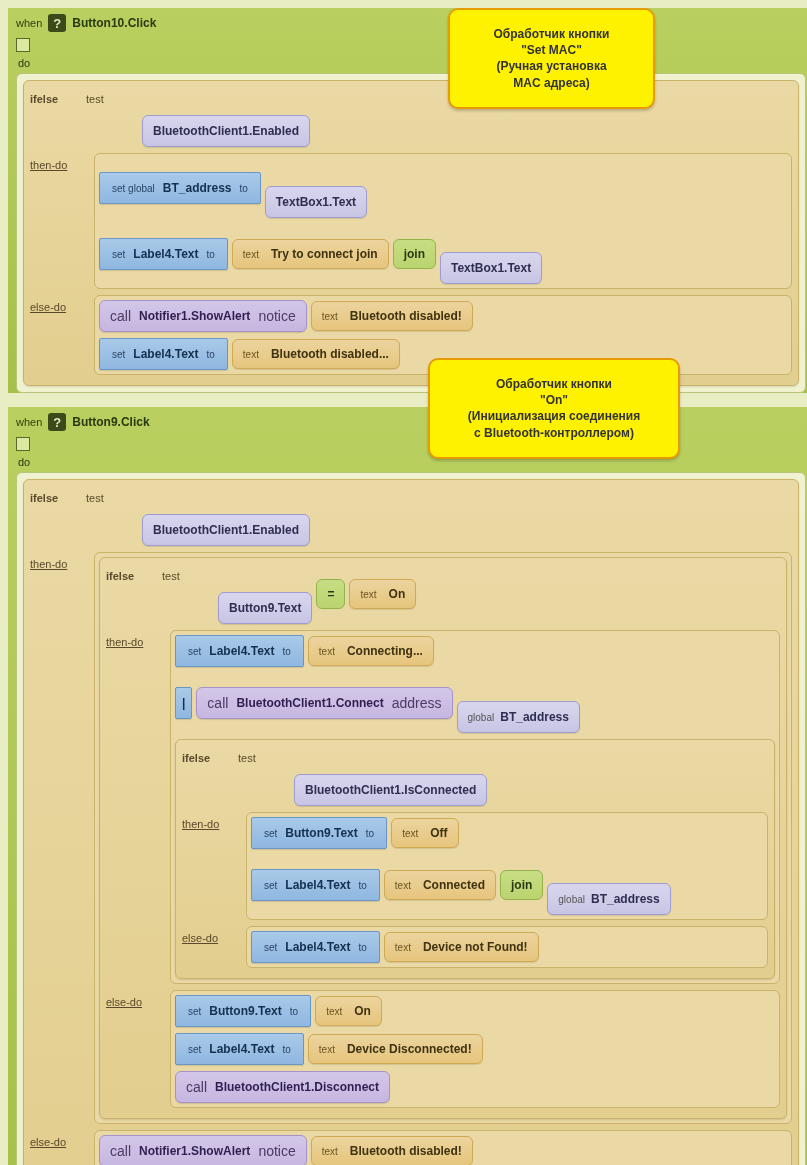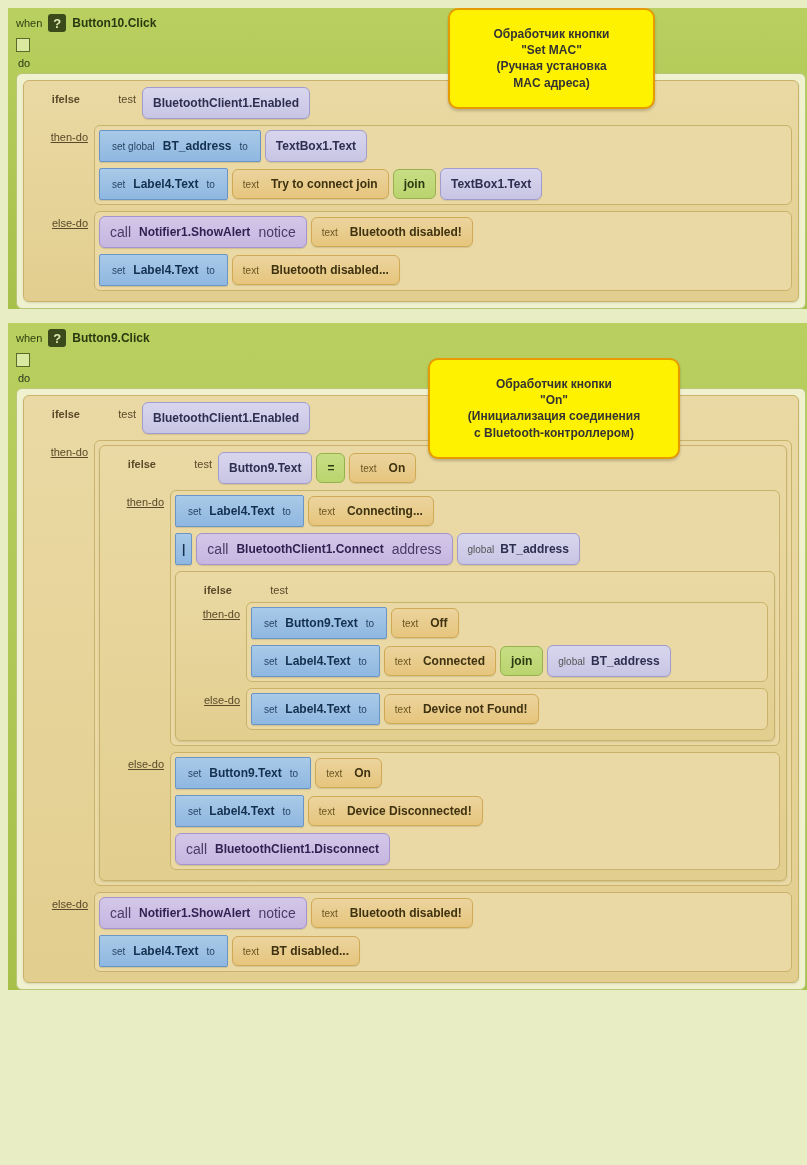--- a/index.html
+++ b/index.html
@@ -52,21 +52,20 @@
     padding: 6px;
     margin-bottom: 0;
   }
   
   .ctrl {
     background: linear-gradient(#ead9a4, #e2ce8e);
     border: 1px solid #c9b26a;
     border-radius: 6px;
     padding: 6px 6px 10px 6px;
     box-shadow: 0 1px 2px rgba(0,0,0,0.12);
-    text-align: right;
   }
   .ctrl .row {
     display: flex;
     align-items: flex-start;
     gap: 6px;
   }
   .slotlabel {
     font-size: 11px;
     min-width: 50px;
     padding-top: 6px;
@@ -90,20 +89,21 @@
   
   .val {
     display: inline-flex;
     align-items: center;
     background: linear-gradient(#d8d6ee, #c8c5e4);
     border: 1px solid #a09ccf;
     border-radius: 6px;
     padding: 4px 10px;
     min-height: 22px;
     box-shadow: 0 1px 1px rgba(0,0,0,0.1);
+    margin-top: 28px;
   }
   .val .kw { font-size: 10px; color: #555; margin-right: 6px; }
   .val .main { font-weight: bold; color: #2e2e50; }
   
   .setter {
     display: inline-flex;
     align-items: center;
     background: linear-gradient(#a9cae8, #8fb7e0);
     border: 1px solid #6a95c9;
     border-radius: 2px;
@@ -347,20 +347,23 @@
                         <span class="val">
                             <span class="kw">global</span>
                             <span class="main">BT_address</span>
                           </span>
                       </div>
 
                       <div class="ctrl">
                         <div class="row">
                           <span class="slotlabel" style="font-weight:bold;">ifelse</span>
                           <span class="slotlabel">test</span>
+                          <span class="val">
+                              <span class="main">BluetoothClient1.IsConnected</span>
+                            </span>
                         </div>
                         <div class="branch row">
                           <span class="slotlabel slotwide">then-do</span>
                           <div class="nested" style="flex:1;">
                             <div class="stack">
                               <div class="hgroup">
                                 <span class="setter">
                                     <span class="kw">set</span>
                                     <span class="main">Button9.Text</span>
                                     <span class="kw">to</span>

